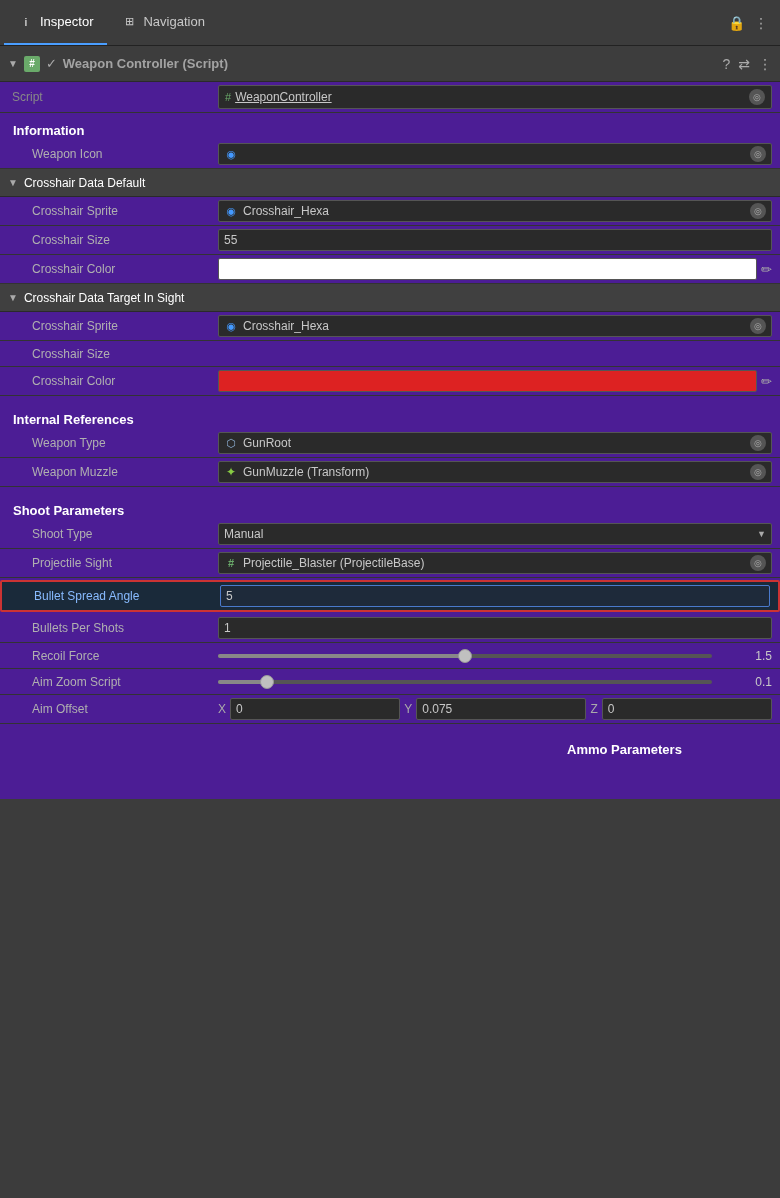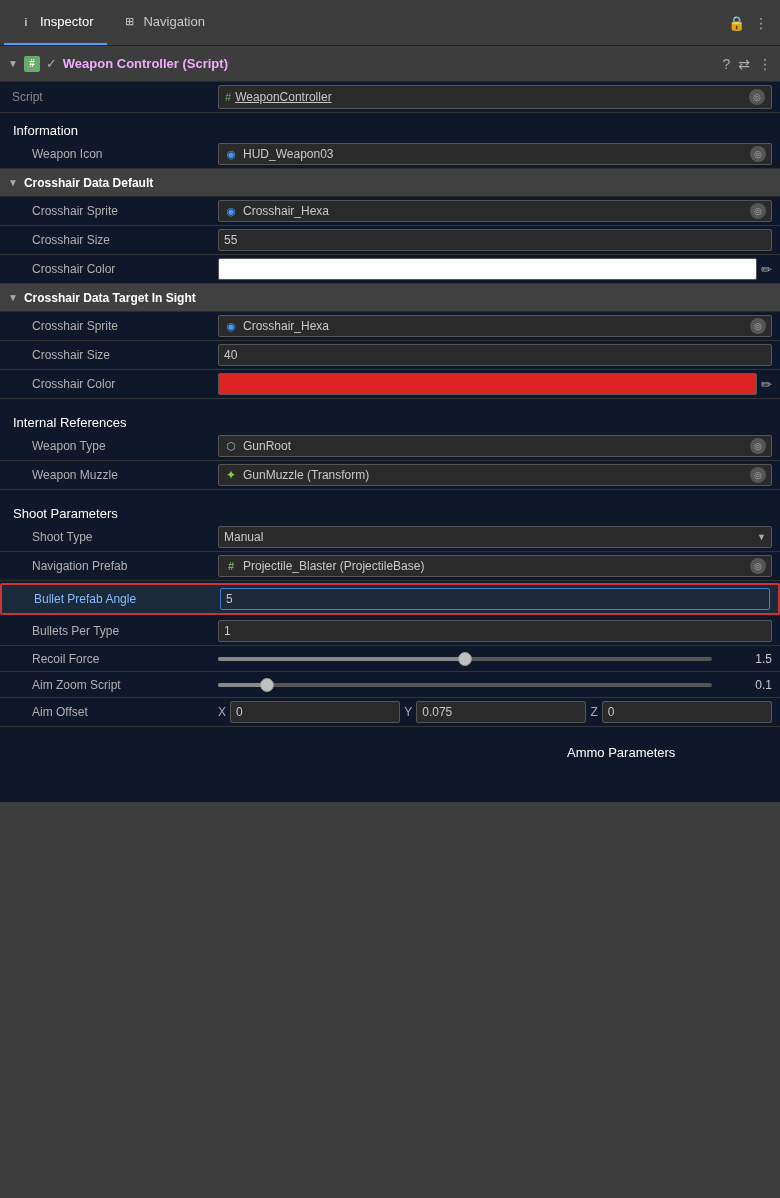--- a/index.html
+++ b/index.html
@@ -75,39 +75,39 @@
       color: #fff;
       font-size: 10px;
       font-weight: bold;
       width: 16px; height: 16px;
       display: flex; align-items: center; justify-content: center;
       border-radius: 2px;
     }
     .component-title {
       font-size: 13px;
       font-weight: bold;
-      color: #f0abfc;
+      color: #a3a3a3;
       flex: 1;
     }
     .header-icons {
       display: flex; gap: 8px; align-items: center;
     }
     .header-icon-btn {
       color: #aaa;
       cursor: pointer;
       font-size: 14px;
     }
     .checkmark {
       color: #aaa;
       font-size: 13px;
     }
 
     
     .inspector-body {
-      background: #0f172a;
+      background: #4c1d95;
     }
     .field-row {
       display: flex;
       align-items: center;
       padding: 3px 8px 3px 8px;
       min-height: 26px;
       border-bottom: 1px solid #333;
     }
     .field-row.section-header {
       padding-top: 10px;
@@ -116,21 +116,21 @@
     }
     .field-label {
       width: 210px;
       min-width: 210px;
       color: #b0b0b0;
       font-size: 12px;
       padding-left: 4px;
     }
     .field-label.bold {
       color: #ffffff;
-      font-weight: normal;
+      font-weight: bold;
       font-size: 13px;
       padding-left: 5px;
     }
     .field-value {
       flex: 1;
       display: flex;
       align-items: center;
     }
 
     
@@ -231,21 +231,21 @@
       gap: 6px;
       min-height: 28px;
     }
     .section-arrow {
       font-size: 10px;
       color: #aaa;
       cursor: pointer;
     }
     .section-title {
       font-size: 12px;
-      font-weight: bold;
+      font-weight: normal;
       color: #ffffff;
     }
     .sub-indent {
       padding-left: 24px;
     }
 
     
     .dropdown-field {
       flex: 1;
       background: #2a2a2a;
@@ -398,21 +398,20 @@
   <div class="field-row section-header">
     <div class="field-label bold">Information</div>
   </div>
 
 
   <div class="field-row">
     <div class="field-label sub-indent">Weapon Icon</div>
     <div class="field-value">
       <div class="obj-field">
         <span class="obj-icon sprite-icon">◉</span>
-        <span class="obj-name">HUD_Weapon03</span>
         <span class="circle-btn">◎</span>
       </div>
     </div>
   </div>
 
   <div class="section-row">
     <span class="section-arrow">▼</span>
     <span class="section-title">Crosshair Data Default</span>
   </div>
 
@@ -453,23 +452,20 @@
       <div class="obj-field">
         <span class="obj-icon sprite-icon">◉</span>
         <span class="obj-name">Crosshair_Hexa</span>
         <span class="circle-btn">◎</span>
       </div>
     </div>
   </div>
 
   <div class="field-row">
     <div class="field-label sub-indent">Crosshair Size</div>
-    <div class="field-value">
-      <input class="text-input" type="text" value="40" style="">
-    </div>
   </div>
 
   <div class="field-row">
     <div class="field-label sub-indent">Crosshair Color</div>
     <div class="field-value">
       <div class="color-field" style="background:#dd2222;"></div>
       <span class="color-pencil">✏</span>
     </div>
   </div>
 
@@ -507,40 +503,40 @@
     <div class="field-label sub-indent">Shoot Type</div>
     <div class="field-value">
       <div class="dropdown-field">
         <span>Manual</span>
         <span class="dropdown-arrow">▼</span>
       </div>
     </div>
   </div>
 
   <div class="field-row">
-    <div class="field-label sub-indent">Navigation Prefab</div>
+    <div class="field-label sub-indent">Projectile Sight</div>
     <div class="field-value">
       <div class="obj-field">
         <span class="obj-icon" style="color:#6aaa6a;font-weight:bold;">#</span>
         <span class="obj-name">Projectile_Blaster (ProjectileBase)</span>
         <span class="circle-btn">◎</span>
       </div>
     </div>
   </div>
 
 
   <div class="field-row highlighted-row" style="border: 2px solid #cc3333; background:#1a2a3a; margin: 2px 0; border-radius:2px;">
-    <div class="field-label sub-indent highlighted-label" style="color:#88bbff;">Bullet Prefab Angle</div>
+    <div class="field-label sub-indent highlighted-label" style="color:#88bbff;">Bullet Spread Angle</div>
     <div class="field-value">
       <input class="text-input highlighted-input" type="text" value="5" style="background: rgb(30, 42, 58); border: 1px solid rgb(74, 122, 204);">
     </div>
   </div>
 
   <div class="field-row">
-    <div class="field-label sub-indent">Bullets Per Type</div>
+    <div class="field-label sub-indent">Bullets Per Shots</div>
     <div class="field-value">
       <input class="text-input" type="text" value="1" style="">
     </div>
   </div>
 
   <div class="field-row">
     <div class="field-label sub-indent">Recoil Force</div>
     <div class="field-value">
       <div class="slider-container">
         <div class="slider-track">

